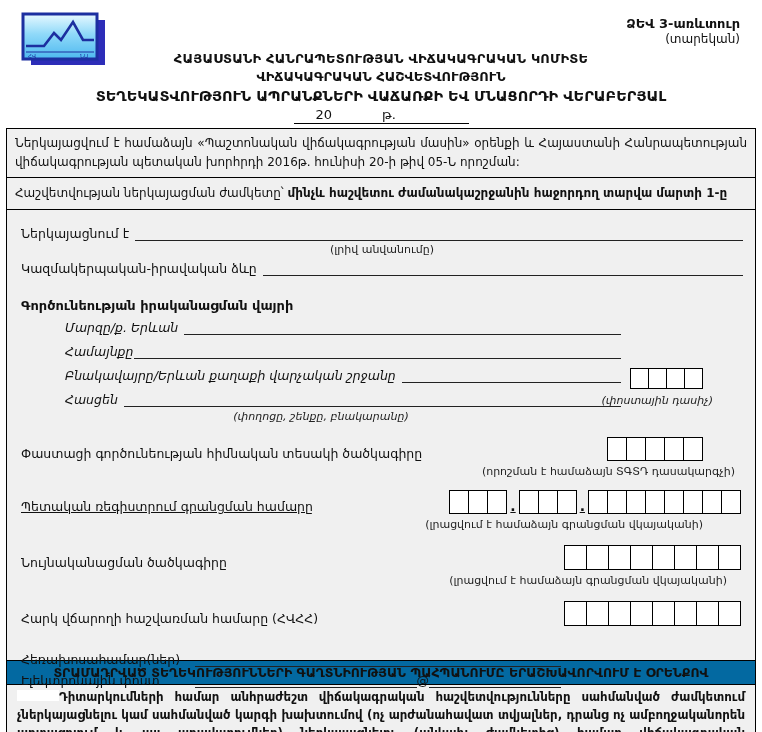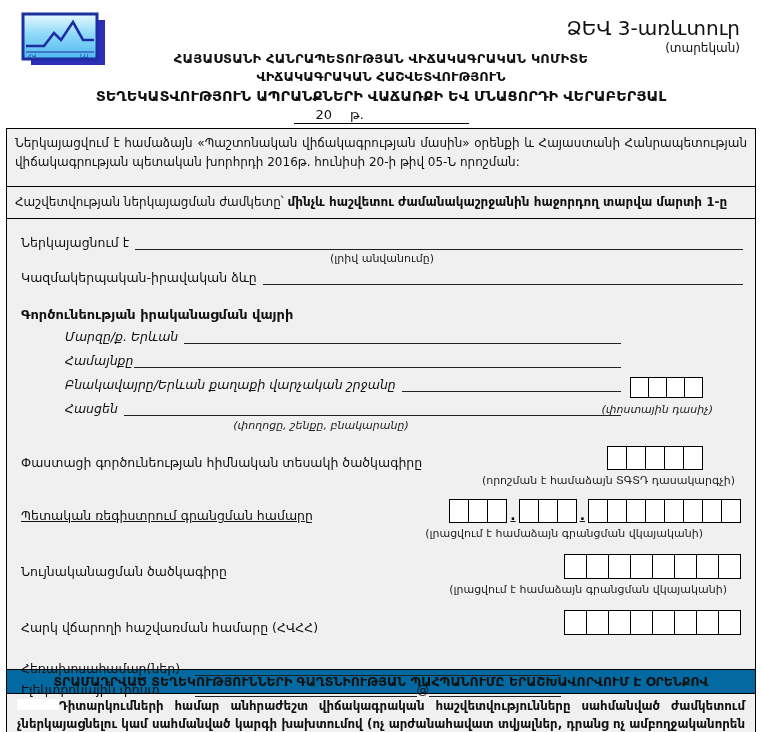--- a/index.html
+++ b/index.html
@@ -8,34 +8,34 @@
     font-family:"DejaVu Sans", sans-serif;
     color:#111;
     width:762px; height:732px;
     overflow:hidden;
     position:relative;
   }
   
   .hdr { position:relative; height:128px; background:#fff; }
   .logo { position:absolute; left:20px; top:11px; width:90px; height:58px; }
   .formcode { position:absolute; right:22px; top:16px; text-align:right; }
-  .formcode .code { font-size:20px; font-weight:normal; }
+  .formcode .code { font-size:13px; font-weight:bold; }
   .formcode .period { font-size:12px; margin-top:1px; }
   .titles { text-align:center; padding-top:51px; }
   .t1 { font-size:13px; font-weight:bold; letter-spacing:.2px; }
   .t2 { font-size:13px; font-weight:bold; margin-top:3px; }
   .t3 { font-size:14.5px; font-weight:bold; margin-top:4px; }
   .yearrow { margin:3px auto 0; width:175px; border-bottom:1px solid #000;
-             display:flex; gap:18px; justify-content:flex-start; padding-left:22px;
+             display:flex; gap:50px; justify-content:flex-start; padding-left:22px;
              font-size:13px; height:17px; }
   
   .box { margin:0 6px; border:1px solid #000; background:#f0f0f0; }
   .sec { background:#f0f0f0; }
   .sec.b { border-bottom:1px solid #000; }
-  .legal1 { font-size:12px; line-height:1.55; padding:5px 8px 15px; text-align:justify; }
+  .legal1 { font-size:12px; line-height:1.55; padding:5px 8px 6px; text-align:justify; }
   .legal2 { font-size:12px; padding:8px 8px 9px; }
   .bold { font-weight:bold; }
   
   .formbody { position:relative; padding:10px 12px 8px 14px; height:450px; }
   .frow { display:flex; align-items:flex-end; font-size:12.5px; }
   .lbl { white-space:nowrap; }
   .fill { flex:1; border-bottom:1px solid #222; height:15px; margin-left:6px; }
   .hint { font-size:11px; color:#222; }
   .center { text-align:center; }
   .italic { font-style:italic; }

